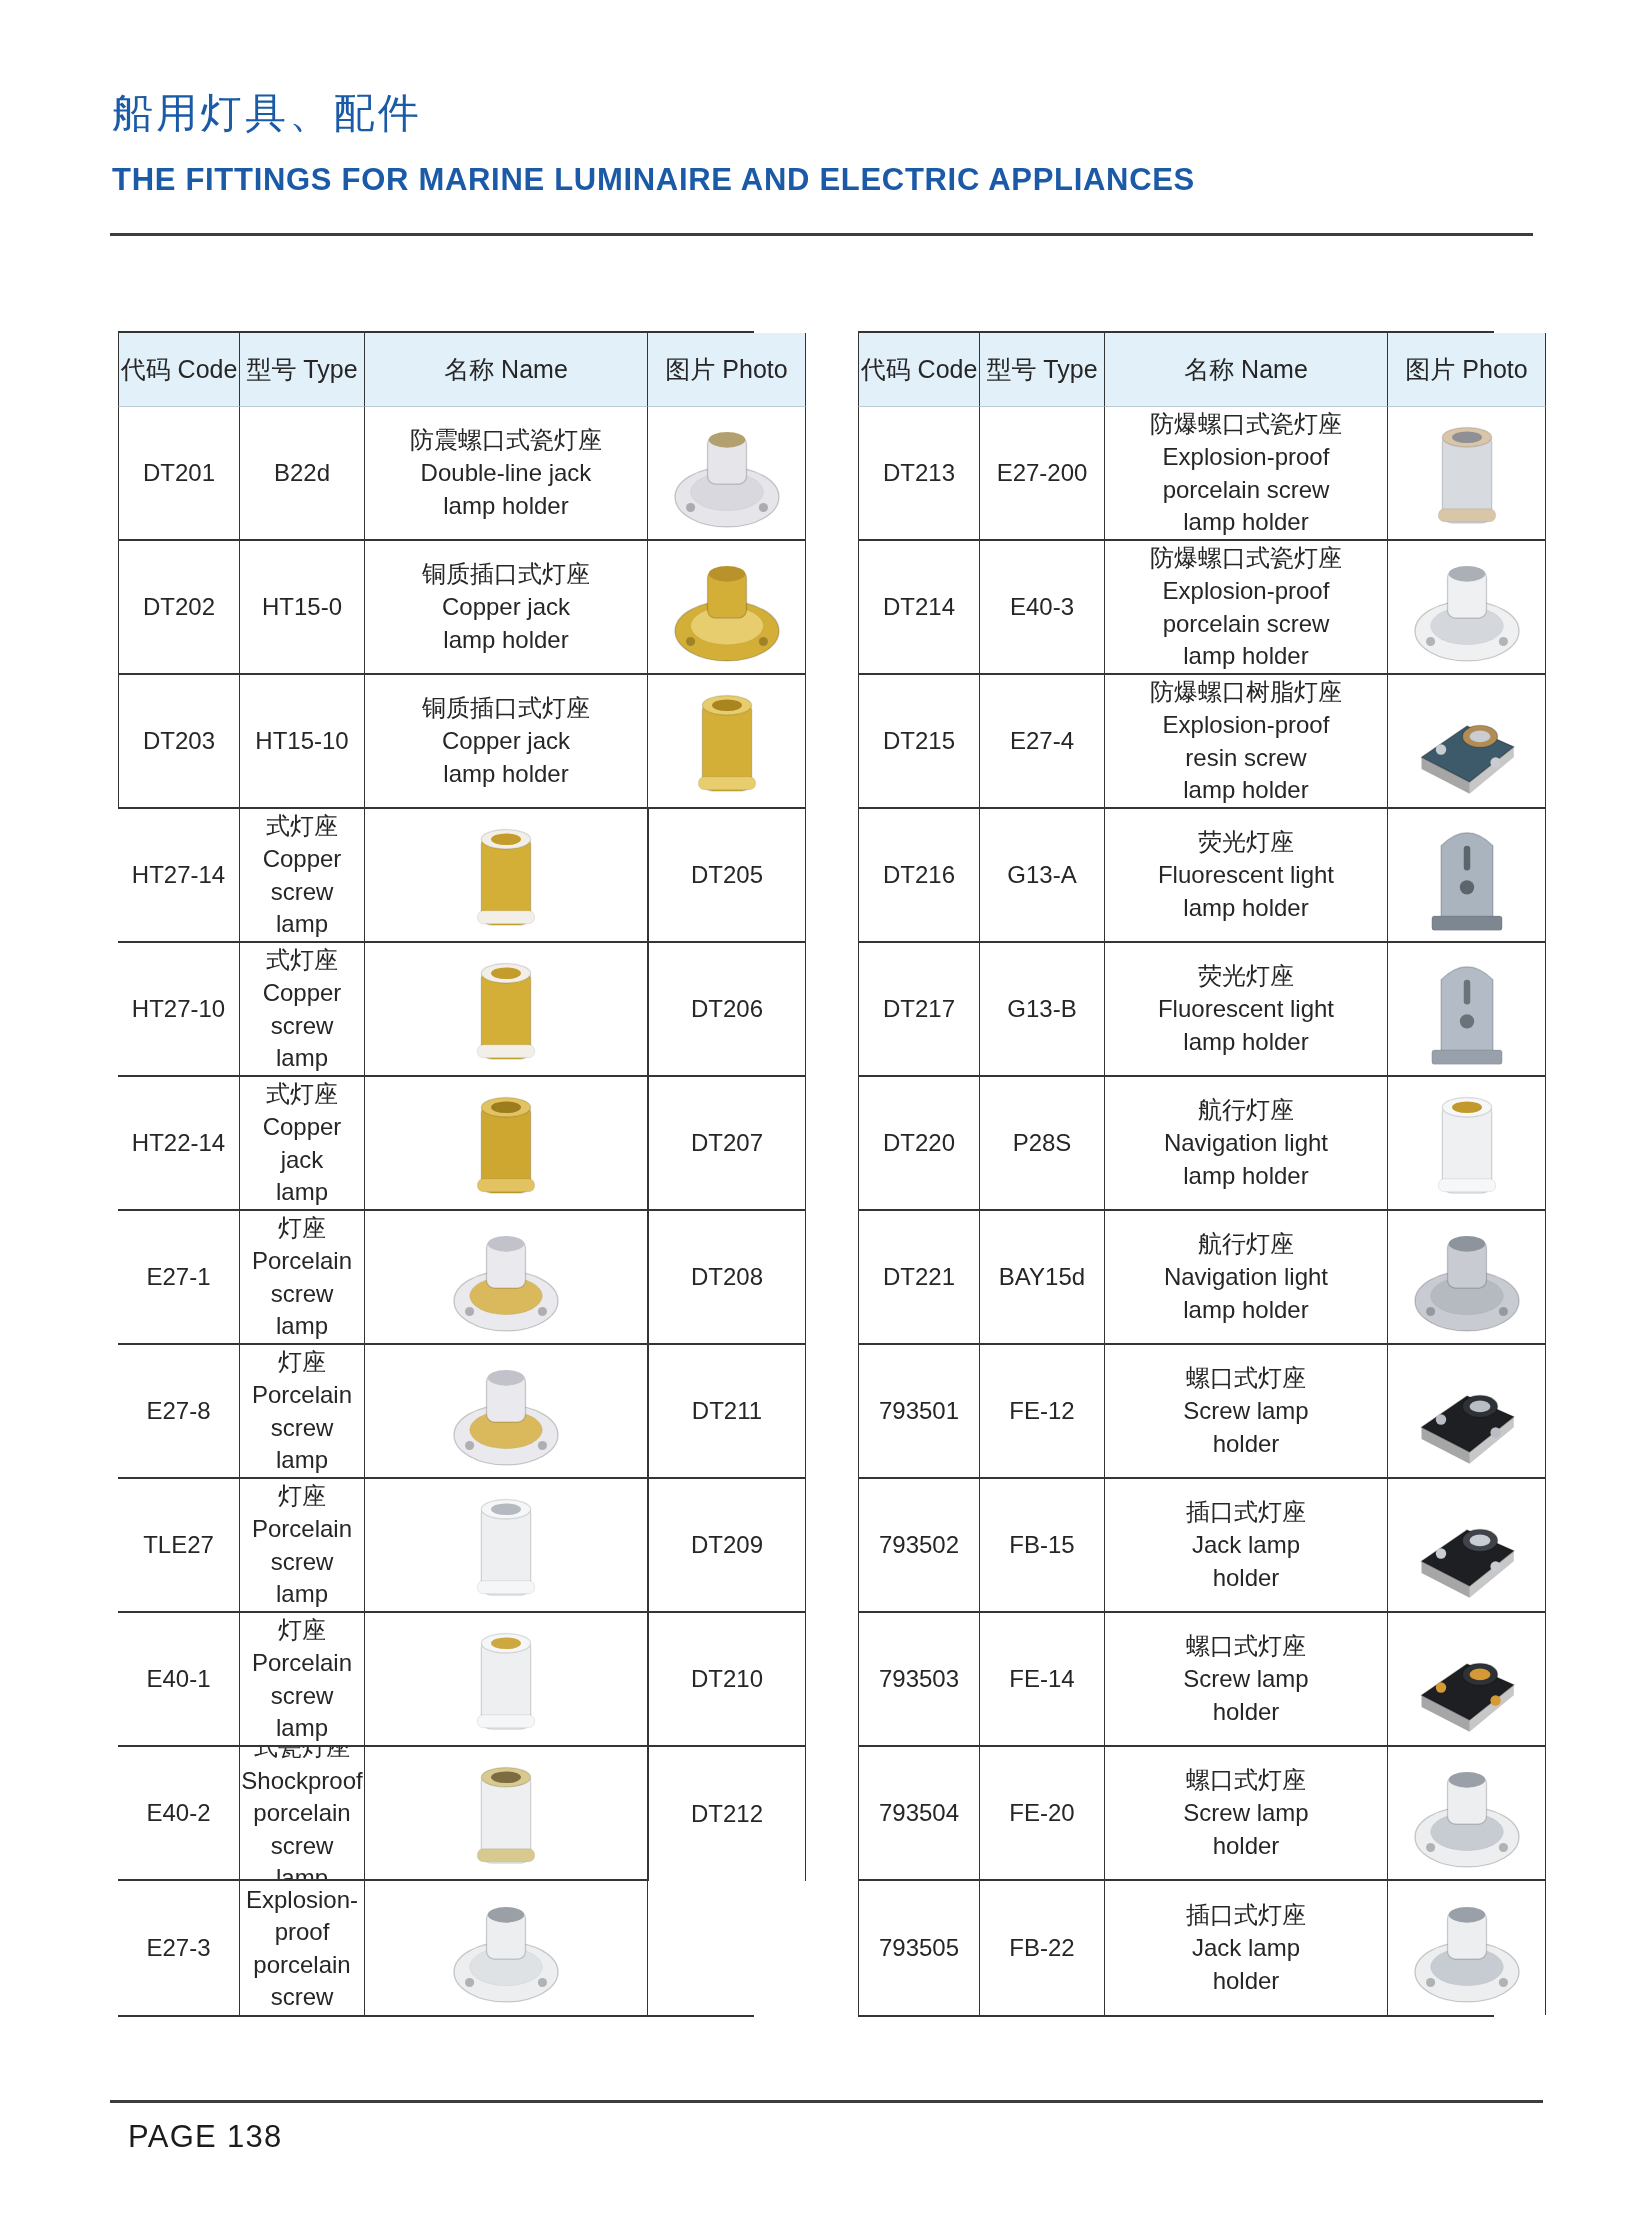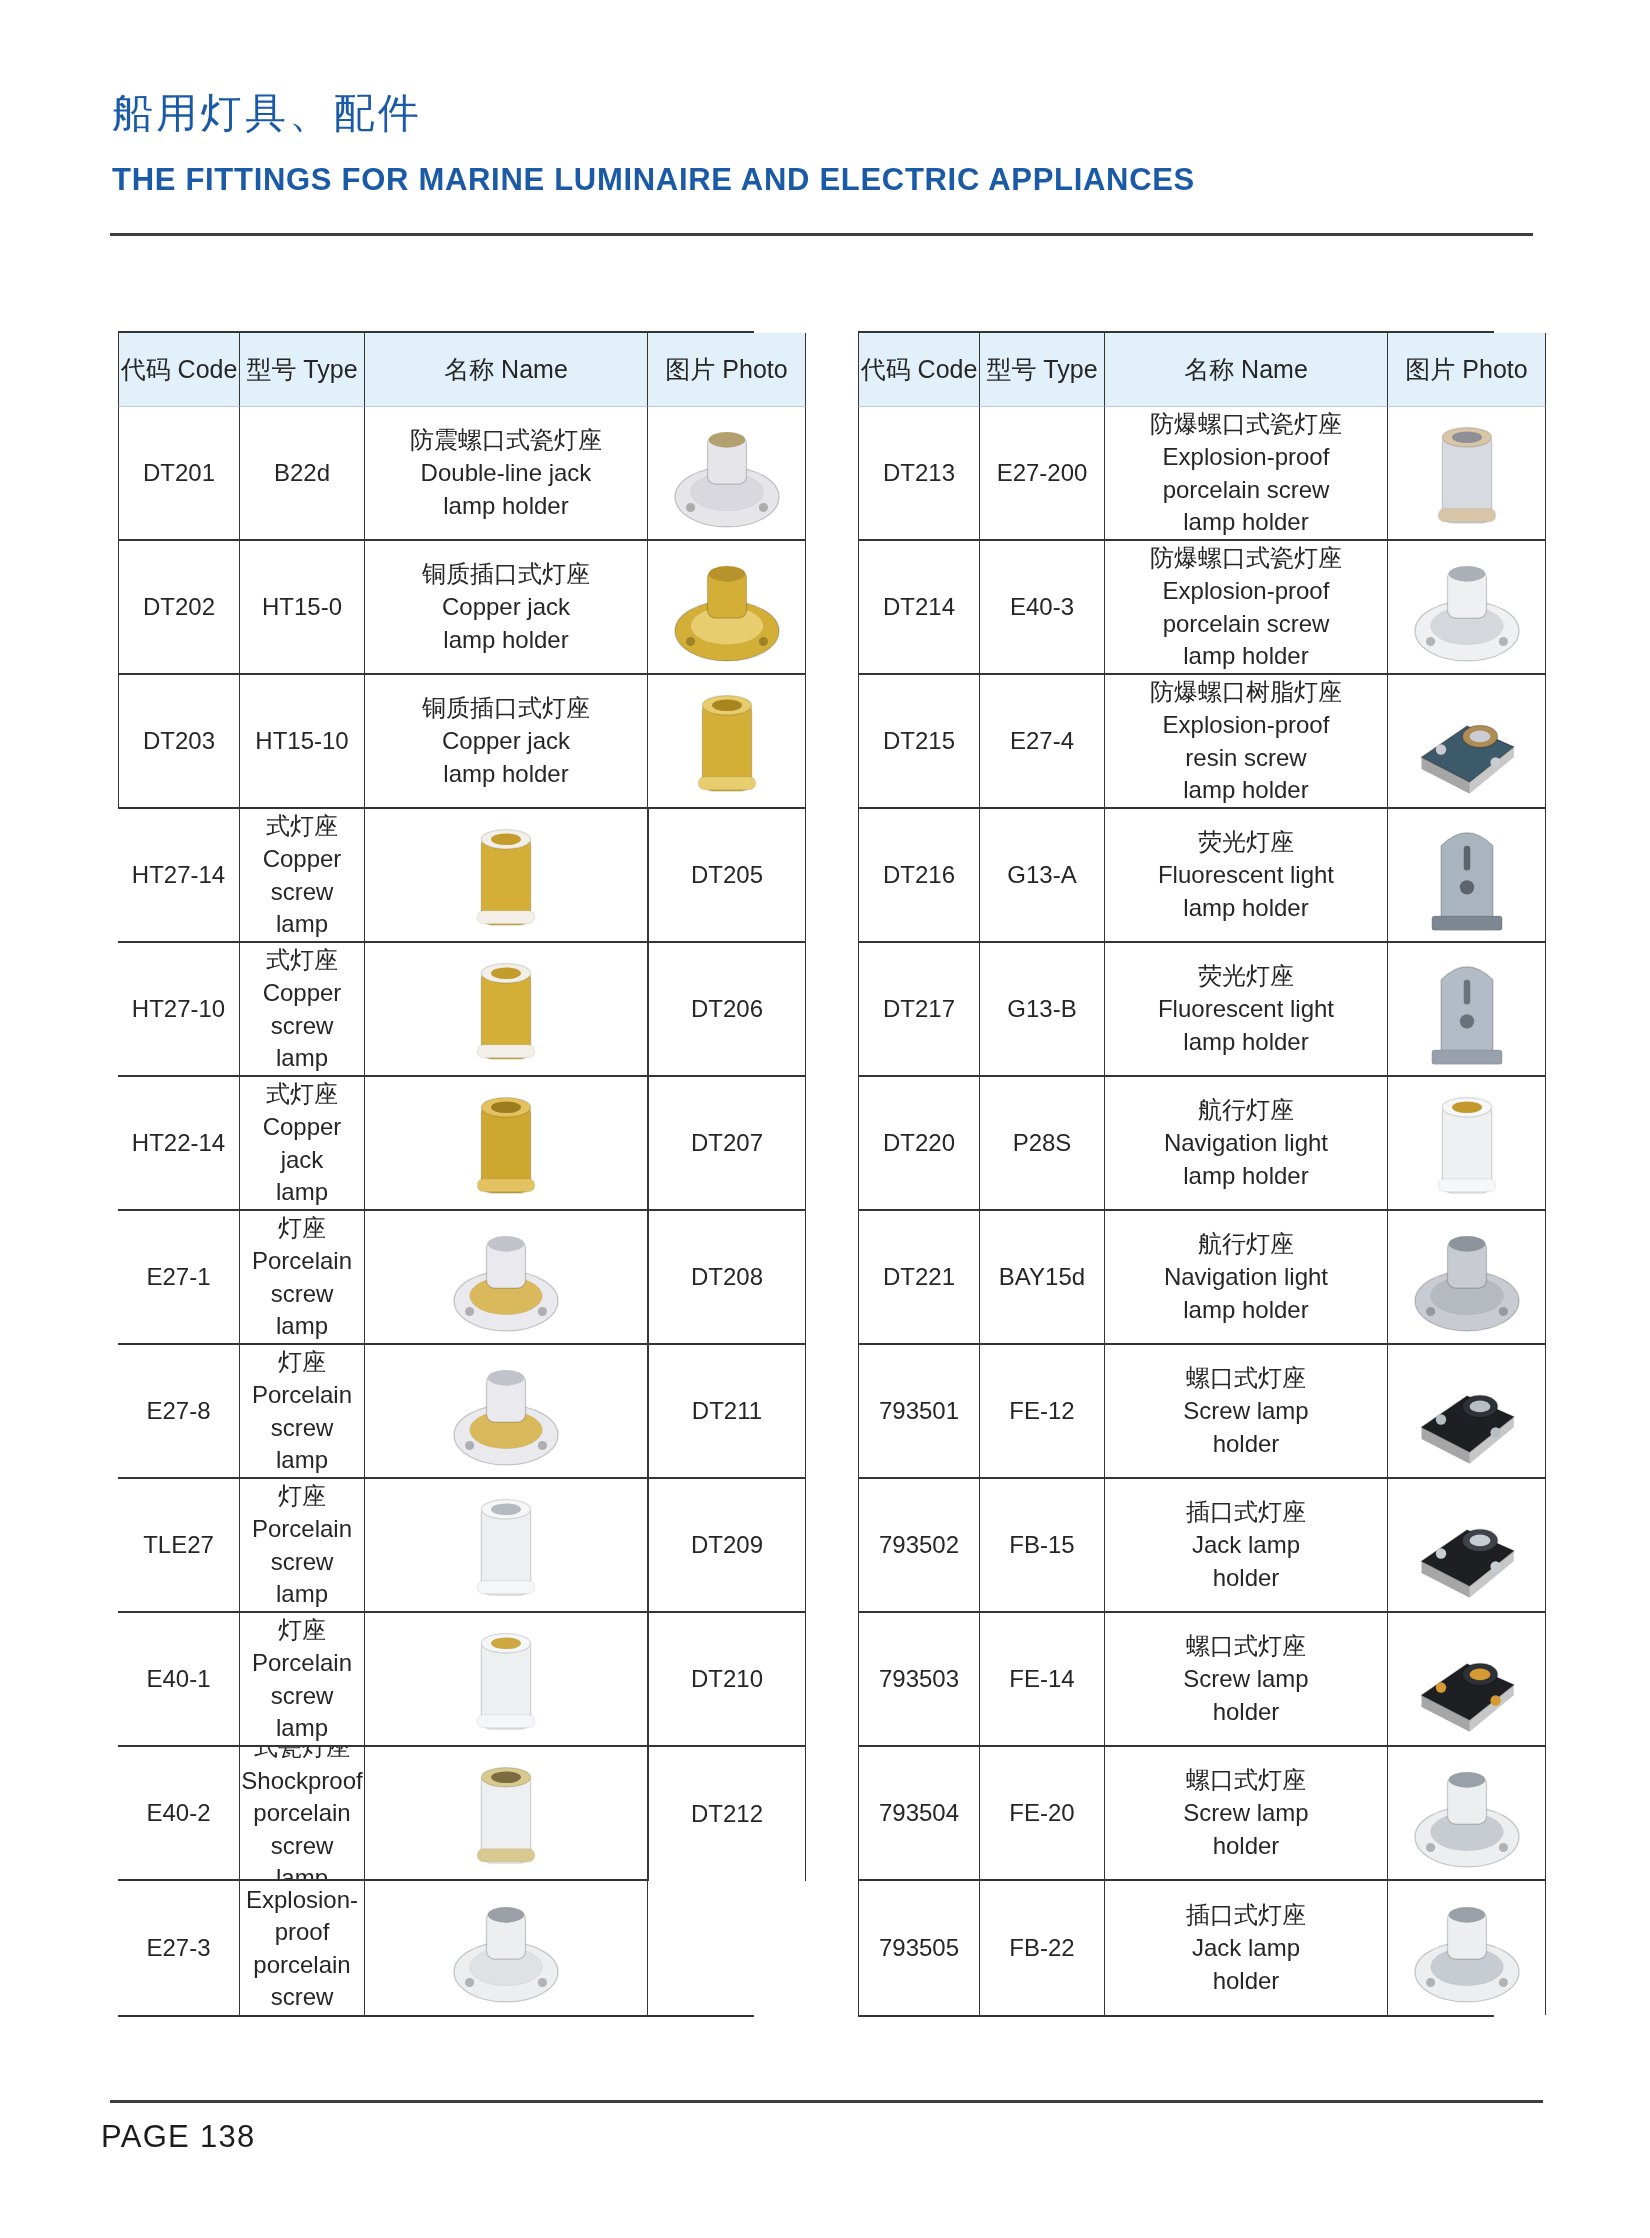--- a/index.html
+++ b/index.html
@@ -61,21 +61,21 @@
   .name-cell{flex-direction:column;padding:5.3px 4px;}
   .name-zh{font-size:24px;margin-bottom:1.3px;}
   .name-en{white-space:pre-line;font-size:24px;}
   .photo{display:flex;align-items:center;justify-content:center;}
   .photo svg{display:block;}
   .footer-rule{
     position:absolute;left:110px;top:2100px;
     width:1433px;height:3.3px;background:var(--rule);
   }
   .page-number{
-    position:absolute;left:101px;top:2119px;
+    position:absolute;left:128px;top:2119px;
     font-size:31px;letter-spacing:1.3px;color:#1c1c1c;
   }
 </style>
 </head>
 <body>
 
 <h1 class="title-zh">船用灯具、配件</h1>
 <h2 class="title-en">THE FITTINGS FOR MARINE LUMINAIRE AND ELECTRIC APPLIANCES</h2>
 <div class="title-rule"></div>
 

